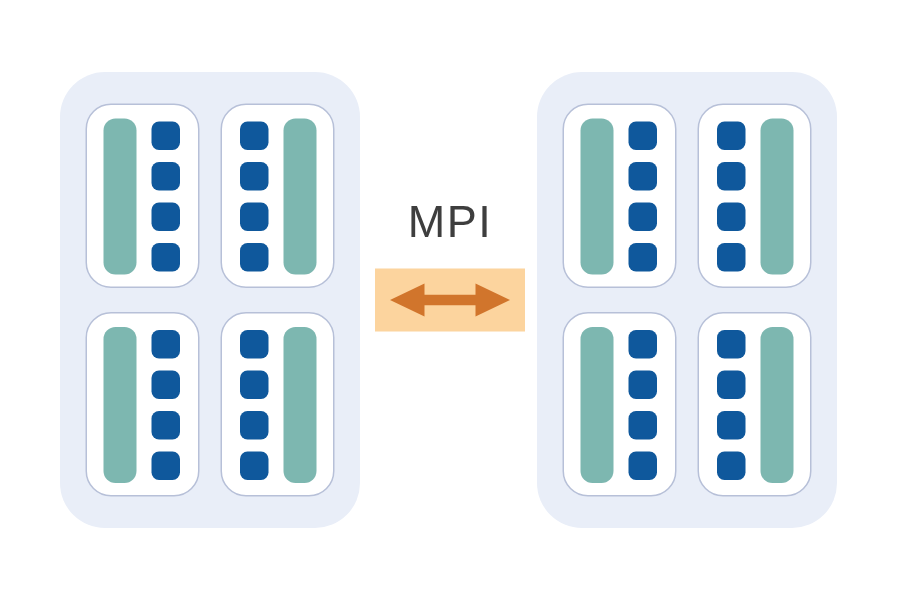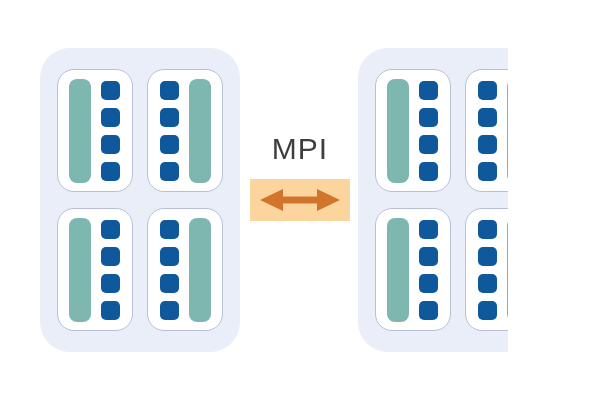--- a/index.html
+++ b/index.html
@@ -3,21 +3,21 @@
 <meta charset="utf-8">
 <style>
   html, body {
     margin: 0;
     padding: 0;
     background: #ffffff;
     font-family: "Liberation Sans", sans-serif;
   }
   .stage {
     position: relative;
-    width: 508px;
+    width: 600px;
     height: 400px;
     background: var(--page-bg, #ffffff);
     overflow: hidden;
   }
   .node {
     position: absolute;
     top: 48px;
     width: 200px;
     height: 304px;
     background: var(--node-bg, #e9eef8);

